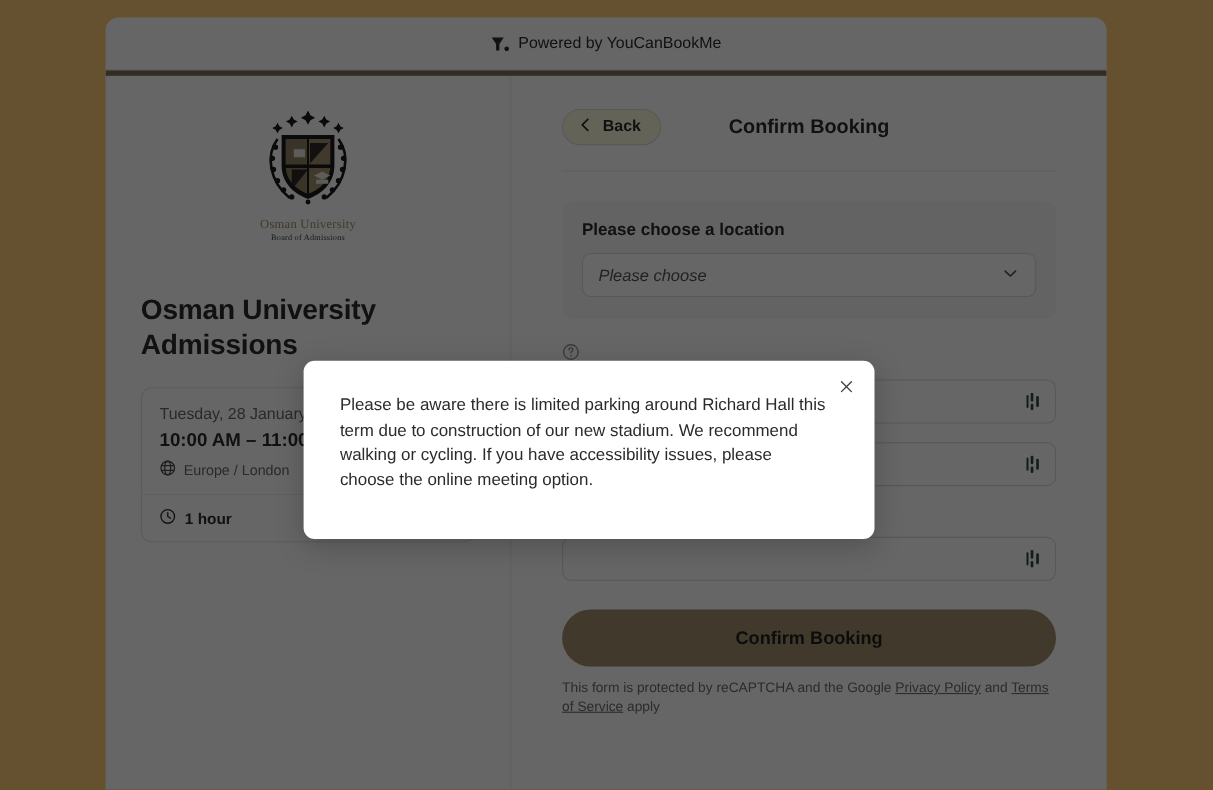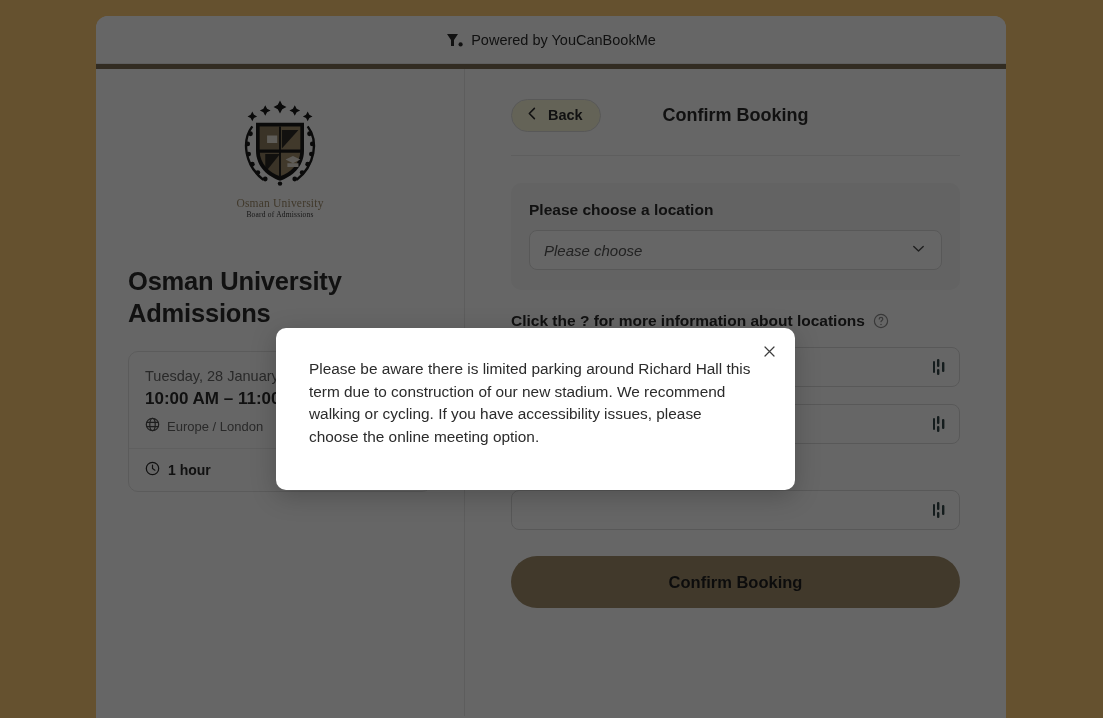--- a/index.html
+++ b/index.html
@@ -414,21 +414,20 @@
           <span>Please choose</span>
           <span>
             <svg viewBox="0 0 18 18" width="17" height="17" fill="none" stroke="#4c4c4c" stroke-width="1.5" stroke-linecap="round" stroke-linejoin="round">
               <path d="M4 6.8 L9 11.6 L14 6.8"></path>
             </svg>
           </span>
         </div>
       </div>
 
       <div class="help-row">
-        <span>Click the ? for more information about locations</span>
         <span class="help-icon">
           <svg viewBox="0 0 16 16" width="16" height="16" fill="none" stroke="currentColor" stroke-width="1.2">
             <circle cx="8" cy="8" r="6.6"></circle>
             <path d="M6.2 6.1c0-1 .8-1.8 1.8-1.8s1.8.8 1.8 1.8c0 1.3-1.8 1.3-1.8 2.6" stroke-linecap="round"></path>
             <circle cx="8" cy="11.4" r=".75" fill="currentColor" stroke="none"></circle>
           </svg>
         </span>
       </div>
 
       <div class="form-field">
@@ -469,20 +468,23 @@
               <rect x="4" y="0" width="2.4" height="8" rx="1.1"></rect>
               <rect x="4" y="10" width="2.4" height="6" rx="1.1"></rect>
               <rect x="9" y="3" width="2.4" height="10" rx="1.1"></rect>
             </svg>
           </span>
         </div>
       </div>
 
       <button class="confirm-btn">Confirm Booking</button>
 
+      <div class="recaptcha-note">
+        <span>This form is protected by reCAPTCHA and the Google </span><a href="#">Privacy Policy</a><span> and </span><a href="#">Terms of Service</a><span> apply</span>
+      </div>
 
     </section>
   </div>
 </div>
 
 <div class="modal">
   <button class="modal-close">
     <svg viewBox="0 0 16 16" width="15" height="15" fill="none" stroke="currentColor" stroke-width="1.3" stroke-linecap="round">
       <path d="M3.2 3.2 L12.8 12.8 M12.8 3.2 L3.2 12.8"></path>
     </svg>

